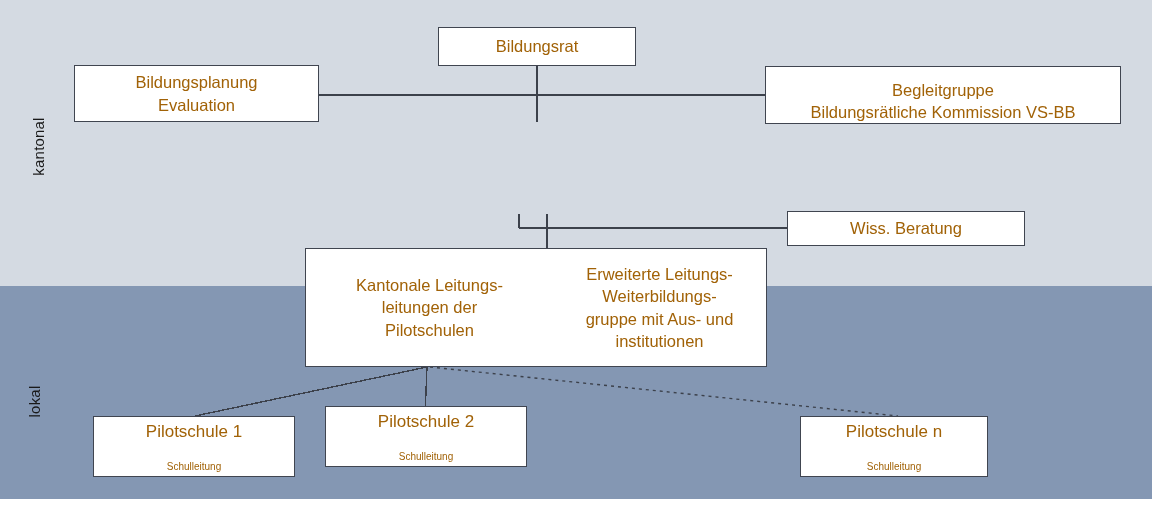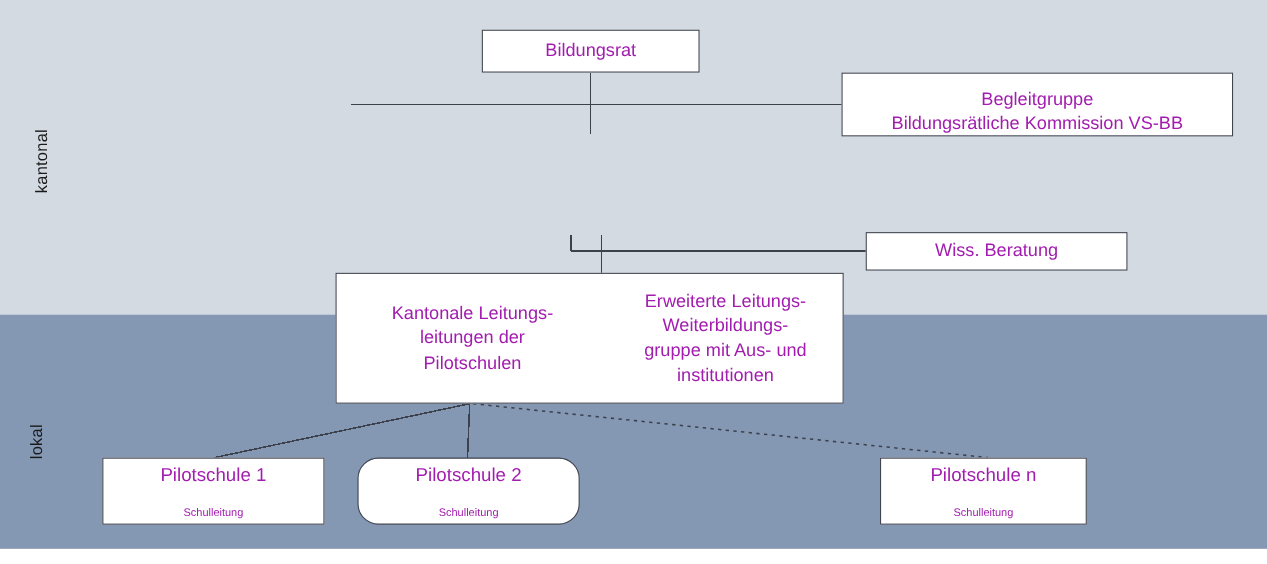--- a/index.html
+++ b/index.html
@@ -65,21 +65,21 @@
   }
   .node {
     position: absolute;
     background: #ffffff;
     border: 1.4px solid #404550;
     box-sizing: border-box;
     display: flex;
     flex-direction: column;
     align-items: center;
     justify-content: center;
-    color: #a21caf;
+    color: #a16207;
     font-size: 16.5px;
     line-height: 1.34;
     text-align: center;
   }
   .node .line { display: block; white-space: nowrap; }
 
   #node-bildungsrat { left: 438px; top: 27px; width: 198px; height: 39px; }
   #node-bildungsplanung { left: 74px; top: 65px; width: 245px; height: 57px; }
   #node-begleitgruppe { left: 765px; top: 66px; width: 356px; height: 58px; justify-content: flex-end; }
   #node-projektorganisation { left: 435px; top: 122px; width: 168px; height: 92px; }
@@ -105,21 +105,21 @@
   .lg-col .line { text-align: left; }
 
   .school {
     justify-content: center;
     padding-top: 2px;
   }
   .school .title { font-size: 17px; line-height: 1.2; }
   .school .sub { font-size: 10px; line-height: 1.3; margin-top: 18px; }
 
   #node-pilotschule-1 { left: 93px; top: 416px; width: 202px; height: 61px; }
-  #node-pilotschule-2 { left: 325px; top: 416px; width: 202px; height: 61px; border-radius: 19px; }
+  #node-pilotschule-2 { left: 325px; top: 406px; width: 202px; height: 61px; }
   #node-pilotschule-n { left: 800px; top: 416px; width: 188px; height: 61px; }
 </style>
 </head>
 <body>
 
 <div id="canvas">
 
   <div class="band" id="band-kantonal"></div>
   <div class="band" id="band-lokal"></div>
   <div class="band" id="band-footer"></div>
@@ -139,20 +139,24 @@
       <line x1="427" y1="367" x2="195" y2="416"></line>
       <line x1="427" y1="367" x2="425" y2="416"></line>
       <line x1="430" y1="367" x2="898" y2="416" stroke-dasharray="3 4" shape-rendering="auto"></line>
     </g>
   </svg>
 
   <div class="node" id="node-bildungsrat">
     <span class="line">Bildungsrat</span>
   </div>
 
+  <div class="node" id="node-bildungsplanung">
+    <span class="line">Bildungsplanung</span>
+    <span class="line">Evaluation</span>
+  </div>
 
   <div class="node" id="node-begleitgruppe">
     <span class="line">Begleitgruppe</span>
     <span class="line">Bildungsrätliche Kommission VS-BB</span>
   </div>
 
 
   <div class="node" id="node-wiss-beratung">
     <span class="line">Wiss. Beratung</span>
   </div>

